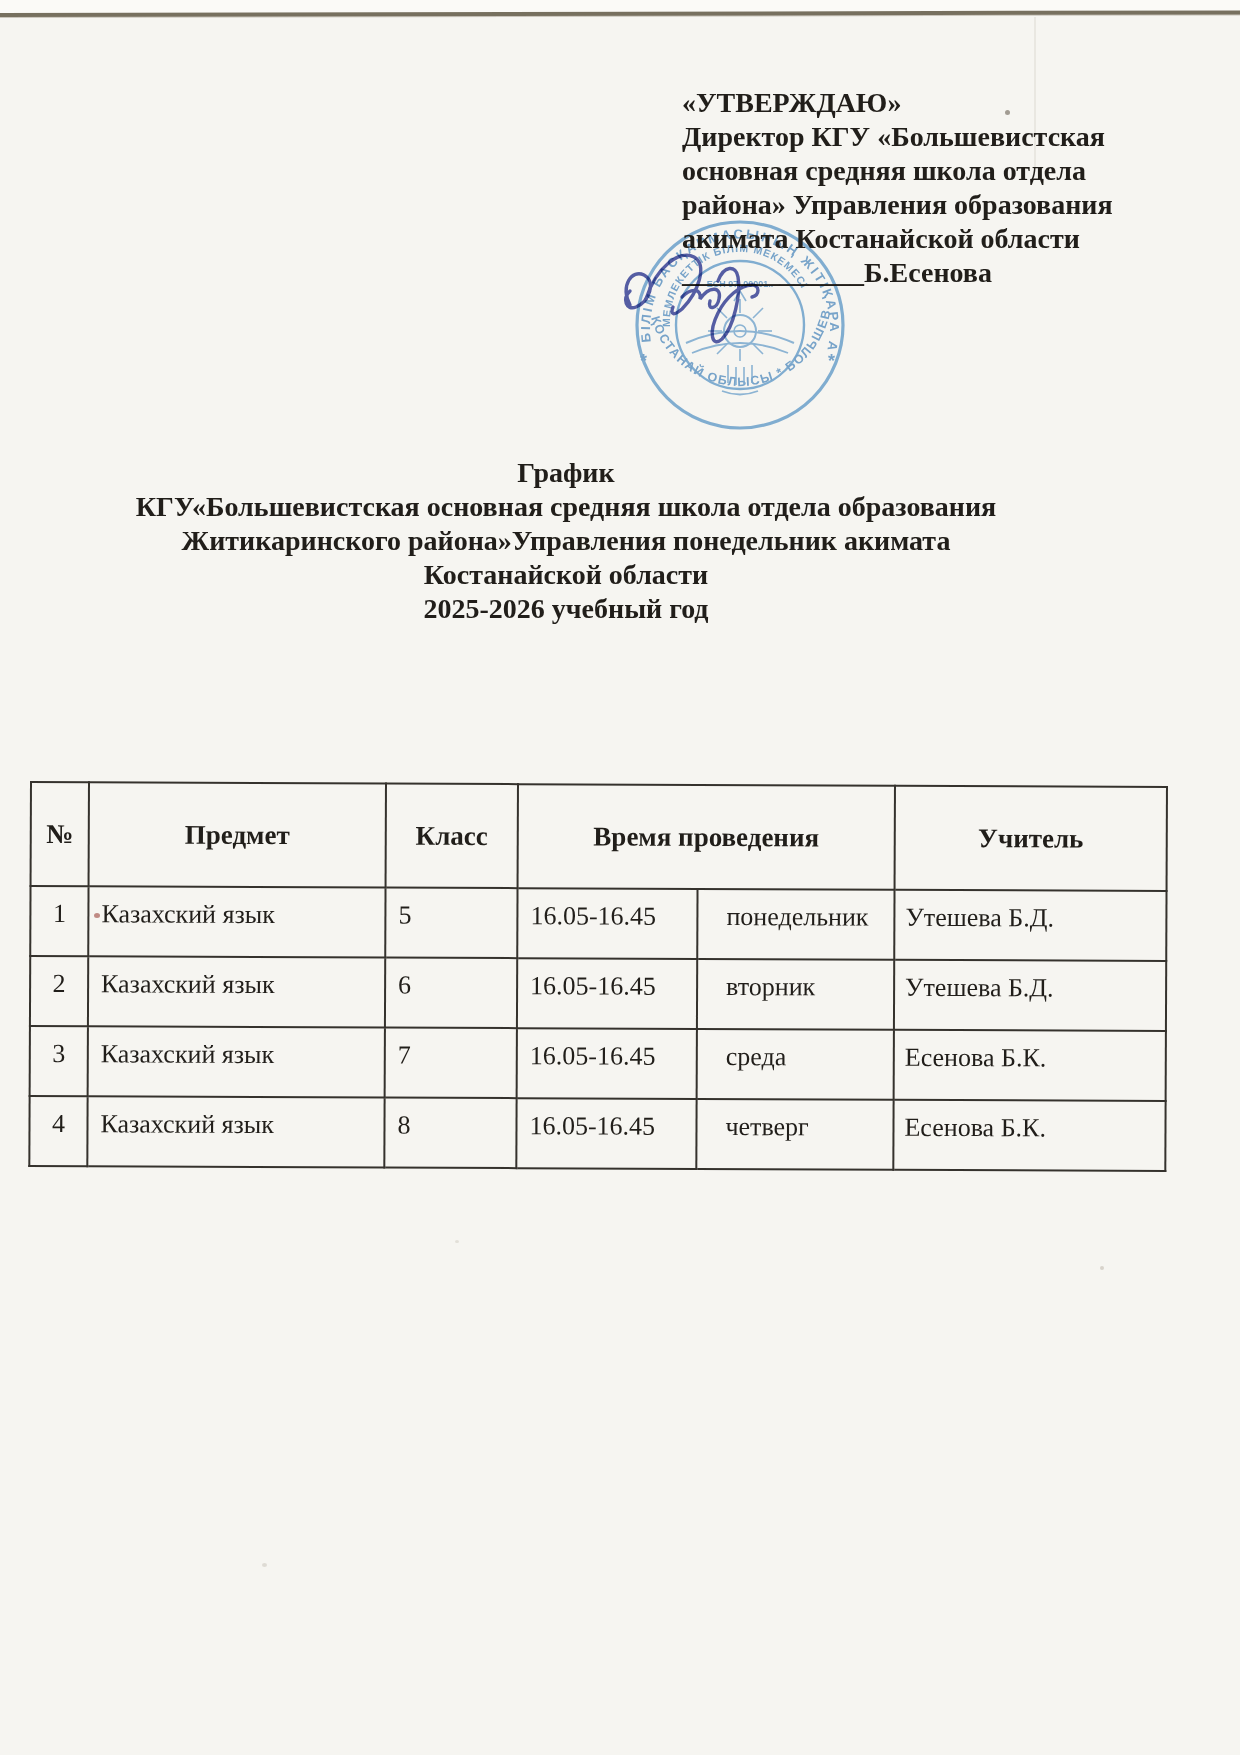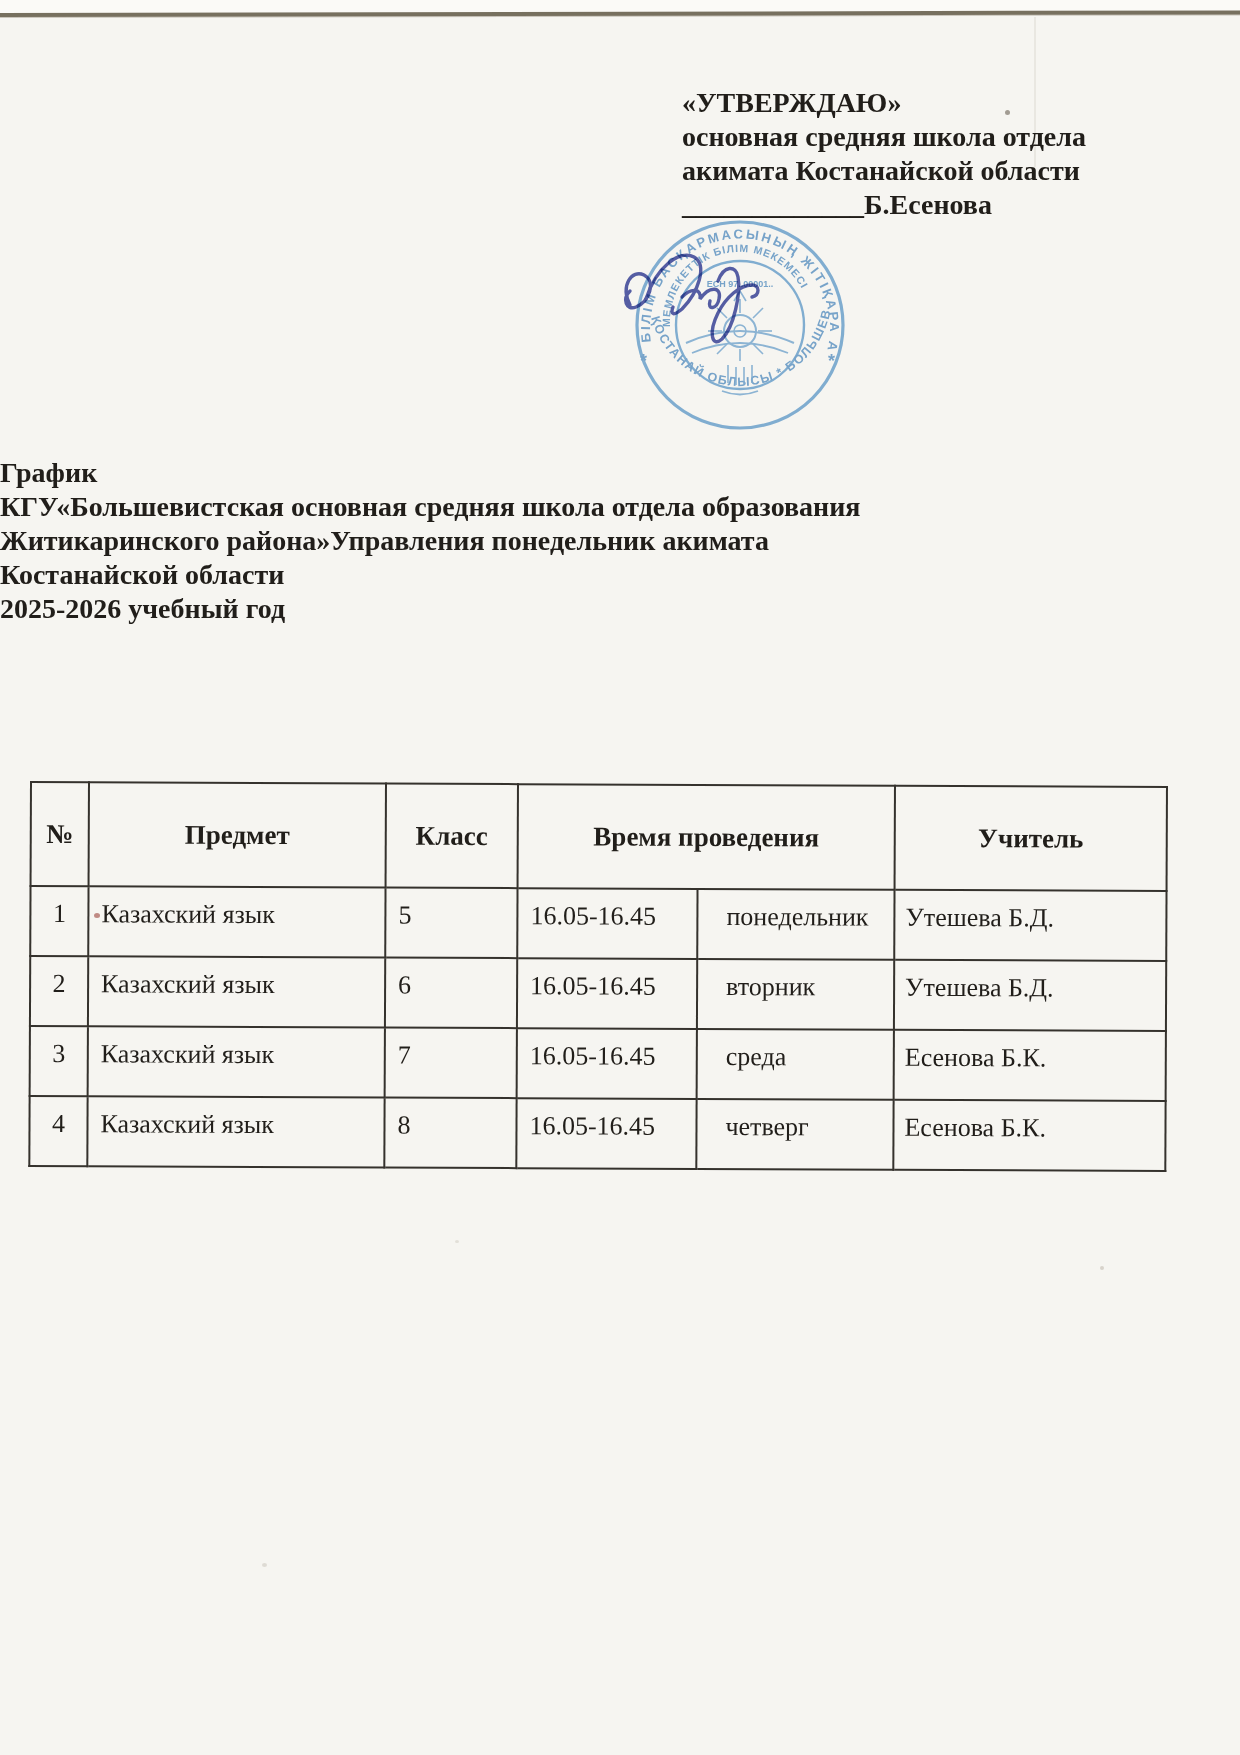--- a/index.html
+++ b/index.html
@@ -17,22 +17,22 @@
   .approval-line{white-space:pre;}
   .sig-row{white-space:pre;margin-top:0;}
   .sig-underscores{letter-spacing:0;}
   .sig-name{}
 
   .stamp-svg{position:absolute;left:610px;top:195px;width:260px;height:260px;z-index:2;
     mix-blend-mode:multiply;filter:blur(0.6px);opacity:.82;}
   .pen-svg{position:absolute;left:600px;top:235px;width:300px;height:140px;z-index:4;
     mix-blend-mode:multiply;filter:blur(0.4px);opacity:.92;}
 
-  .title-block{position:absolute;left:0;top:456px;width:1068px;
-    font-weight:bold;font-size:28px;line-height:34px;z-index:3;}
+  .title-block{position:absolute;left:0;top:456px;width:1068px;text-align:center;
+    font-weight:bold;font-size:28px;line-height:34px;z-index:3;padding-left:32px;}
   .title-line{white-space:pre;}
 
   table.doc-table{position:absolute;left:30px;top:781px;width:1136px;table-layout:fixed;
     border-collapse:collapse;transform:rotate(0.25deg);transform-origin:0 0;
     font-size:26px;z-index:3;}
   .doc-table th,.doc-table td{border:2px solid #35322d;overflow:hidden;}
   .doc-table th{font-size:27px;font-weight:bold;text-align:center;vertical-align:middle;height:102px;padding:0;}
   .doc-table td{vertical-align:top;padding:12px 4px 0 12px;height:56px;}
   .doc-table td.c-num{text-align:center;padding-left:0;padding-right:0;}
   .doc-table td.c-day{padding-left:28px;}
@@ -50,21 +50,23 @@
 </style>
 </head>
 <body>
 
 <div class="top-strip"></div>
 <div class="scan-line"></div>
 <div class="crease"></div>
 
 <div class="approval">
   <div class="approval-line">«УТВЕРЖДАЮ»</div>
+  <div class="approval-line">Директор КГУ «Большевистская</div>
   <div class="approval-line">основная средняя школа отдела</div>
+  <div class="approval-line">района» Управления образования</div>
   <div class="approval-line">акимата Костанайской области</div>
   <div class="sig-row"><span class="sig-underscores">_____________</span><span class="sig-name">Б.Есенова</span></div>
 </div>
 
 <svg class="stamp-svg" viewBox="0 0 260 260">
   <defs>
     <path id="arcTop" d="M 44 160 A 90 90 0 1 1 216 160" fill="none"></path>
     <path id="arcBot" d="M 40 118 A 92 92 0 0 0 220 118" fill="none"></path>
     <path id="arcIn" d="M 72 166 A 70 70 0 1 1 188 166" fill="none"></path>
   </defs>

